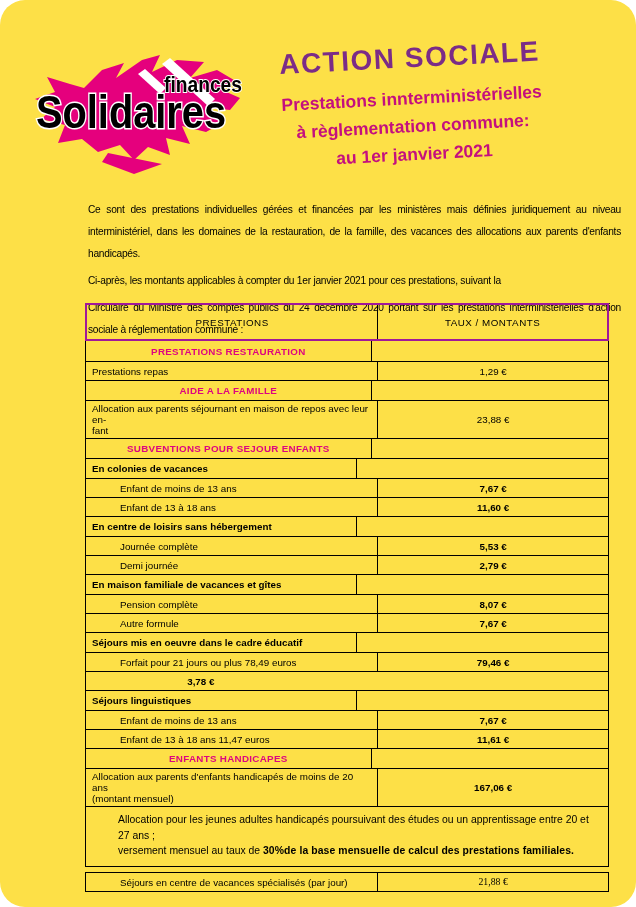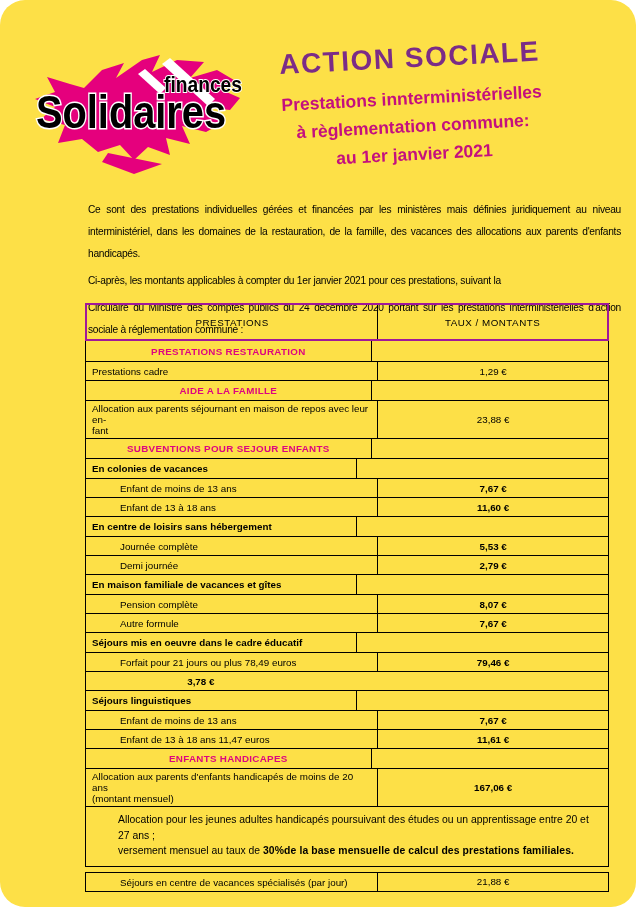--- a/index.html
+++ b/index.html
@@ -60,21 +60,21 @@
 
   .note-row {
     display:block; border-top:1px solid #000;
     padding:5px 8px 7px 32px;
     font-size:10.4px; line-height:15.5px;
   }
   .note-row b { letter-spacing:0.1px; }
 
   .tfoot { display:flex; border:1.5px solid #000; margin-top:5px; min-height:20px; align-items:stretch; }
   .fc1 { width:56%; border-right:1px solid #000; display:flex; align-items:center; padding:2px 6px 0 34px; }
-  .fc2 { width:44%; display:flex; align-items:center; justify-content:center; }
+  .fc2 { width:44%; display:flex; align-items:center; justify-content:center;font-family:Liberation Serif, serif; }
 </style>
 </head>
 <body>
 
 <div class="page">
 
   <svg class="logo" width="240" height="135" viewBox="0 0 240 135">
     <path fill="var(--pink)" d="M72,40 L90,22 L112,15 L104,30 L130,12 L148,7 L140,24 L165,12 L192,14 L178,30 L205,22 L222,32 L210,42 L228,50 L218,62 L198,60 L212,74 L194,84 L170,78 L178,96 L154,90 L158,107 L136,99 L122,112 L108,97 L86,104 L70,91 L46,95 L53,77 L29,71 L43,59 L23,51 L43,44 L35,29 L58,36 Z"></path>
     <path fill="var(--pink)" d="M96,105 L150,116 L122,126 L90,114 Z"></path>
     <polygon fill="#ffffff" points="150,16 196,58 203,51 158,10"></polygon>
@@ -103,21 +103,21 @@
     </div>
     <div class="tbody" id="tbody">
         <div class="trow section">
           <div class="cell1">
             <span>PRESTATIONS RESTAURATION</span>
           </div>
           <div class="cell2"></div>
         </div>
         <div class="trow item">
           <div class="cell1">
-            <span>Prestations cadre</span>
+            <span>Prestations repas</span>
           </div>
           <div class="cell2">1,29 €</div>
         </div>
         <div class="trow section">
           <div class="cell1">
             <span>AIDE A LA FAMILLE</span>
           </div>
           <div class="cell2"></div>
         </div>
         <div class="trow item wraprow">

